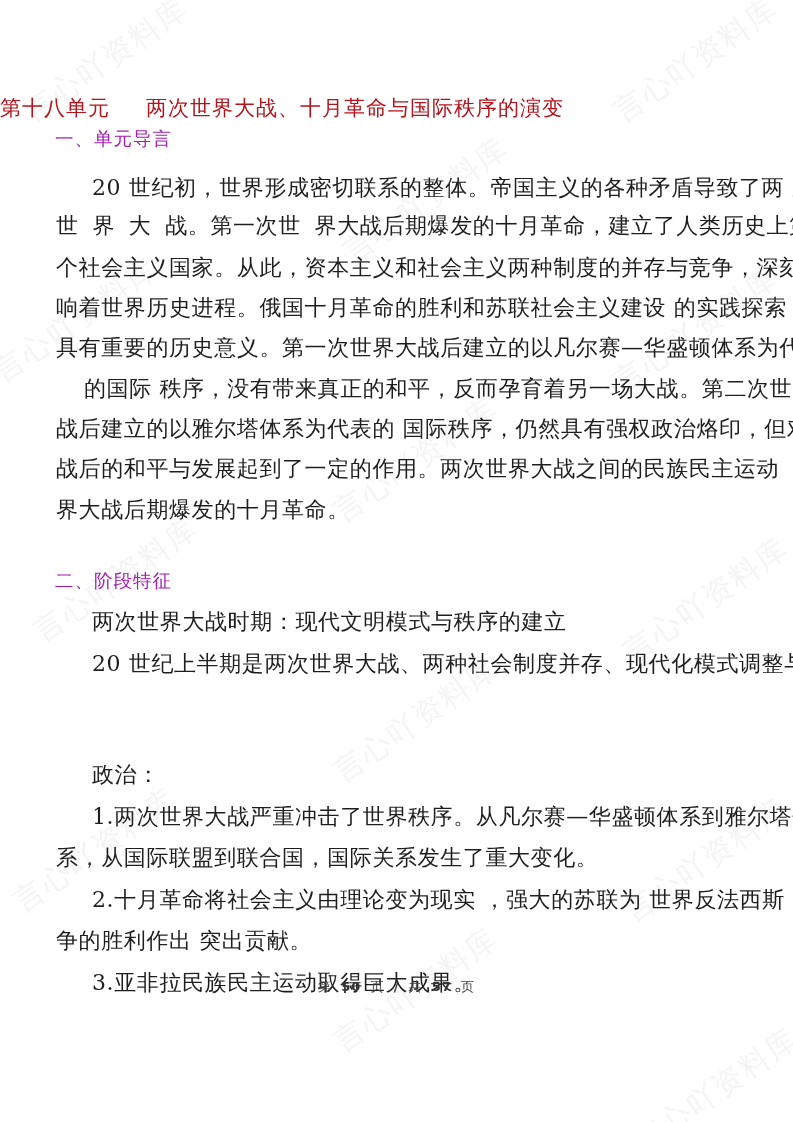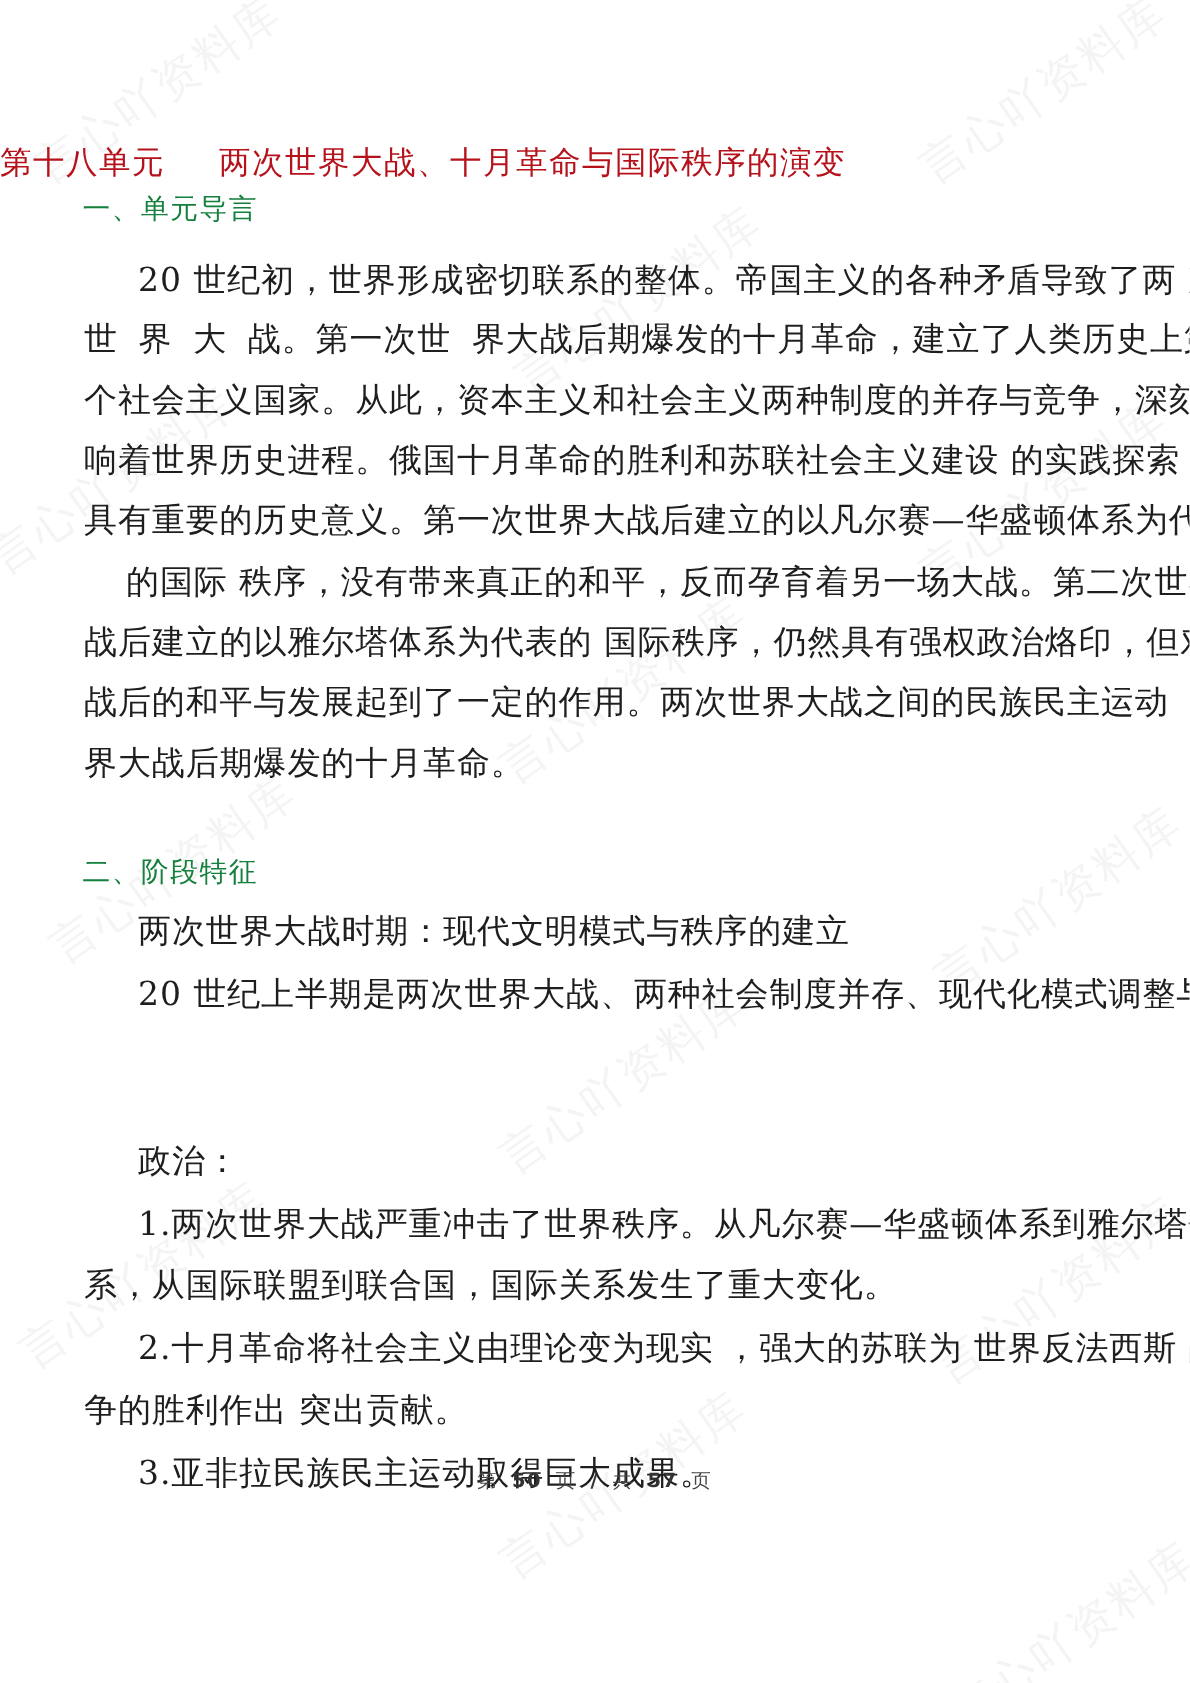--- a/index.html
+++ b/index.html
@@ -22,21 +22,21 @@
   }
   .page { position: absolute; inset: 0; z-index: 1; }
   .title {
     position: absolute; top: 58px; left: 0; width: 644px;
     text-align: left; font-size: 21px; color: #b5121b;
     letter-spacing: 1px;
     margin-top: 36px;
   }
   .title .gap { display: inline-block; width: 36px; }
   .heading {
-    position: absolute; left: 55px; font-size: 18.5px; color: #15803d;
+    position: absolute; left: 55px; font-size: 18.5px; color: #a21caf;
     letter-spacing: 1px;
   }
   .line {
     position: absolute; left: 56px; width: 682px; font-size: 22px;
     line-height: 24px; white-space: nowrap; letter-spacing: 0.6px;
     text-align: justify; text-align-last: justify;
   }
   .line.indent { left: 92px; width: 646px; }
   .line.last { text-align-last: left; }
   .footer {

